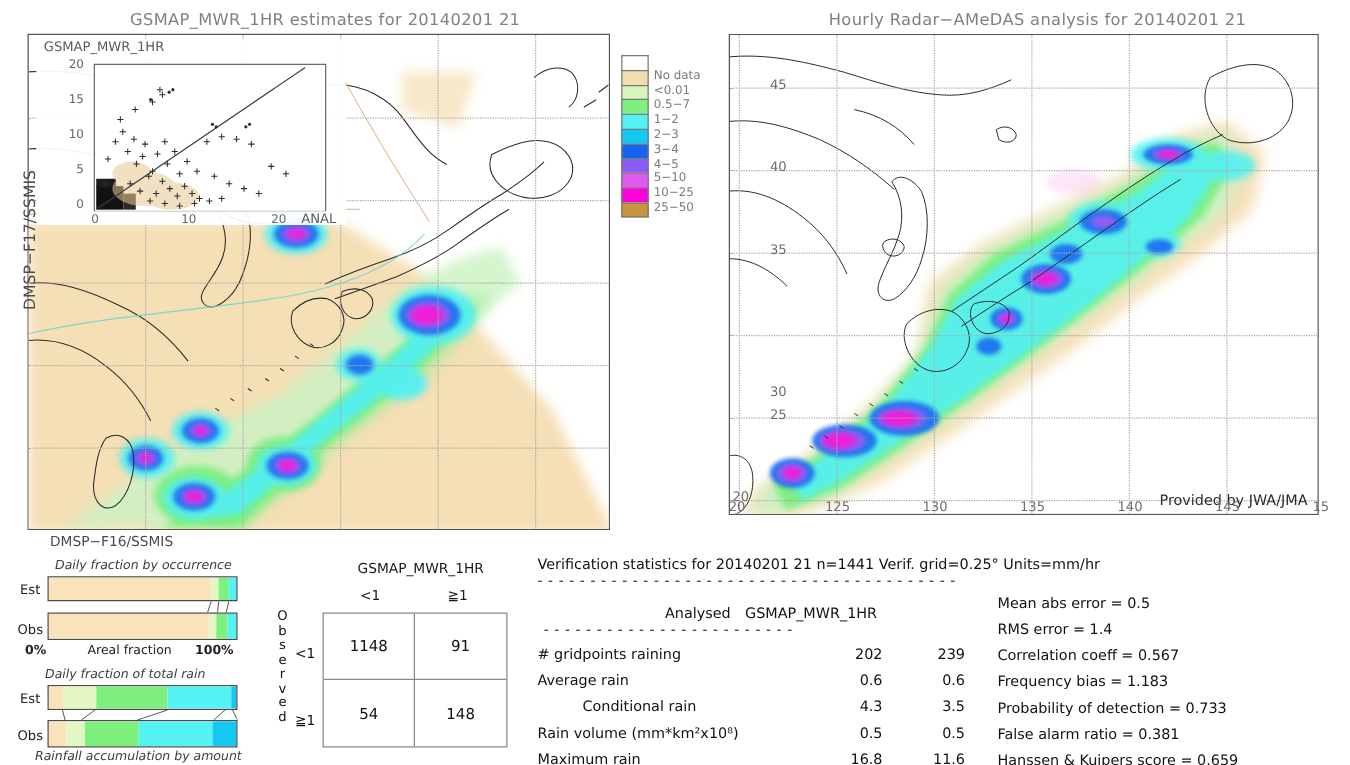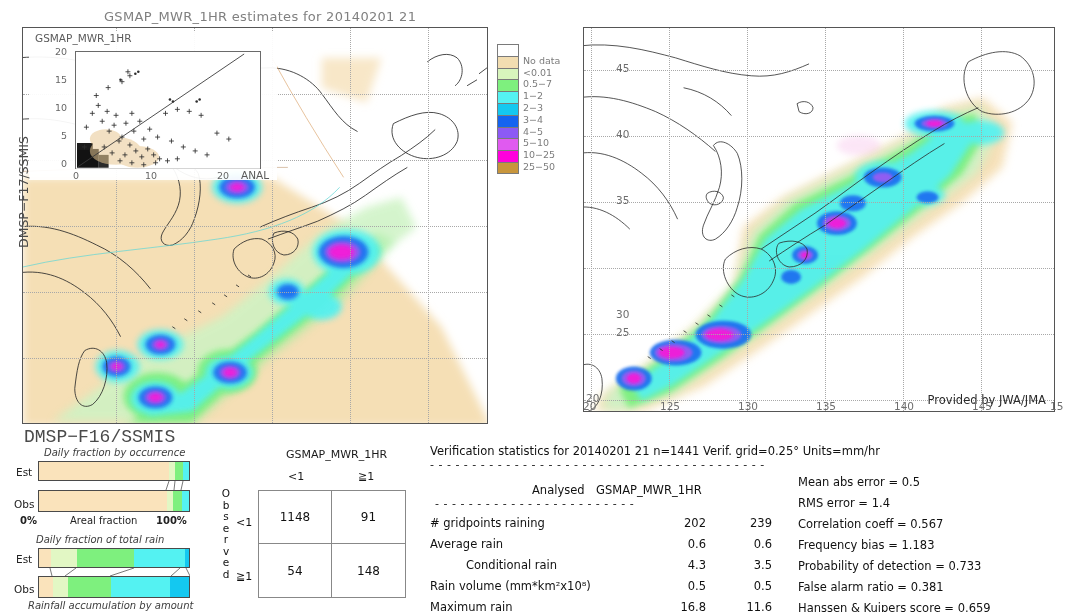--- a/index.html
+++ b/index.html
@@ -74,20 +74,21 @@
   .num { position:absolute; text-align:right; white-space:nowrap; font-size:11.5px; color:#111;}
   .provided { position:absolute; font-size:11.5px; color:#2b2b2b; white-space:nowrap; }
 </style>
 </head>
 <body>
 
 <div id="root">
 
   <div class="ttl" style="left:104px; top:9px;">GSMAP_MWR_1HR estimates for 20140201 21</div>
 
+  <div class="ttl" style="left:663px; top:9px;">Hourly Radar−AMeDAS analysis for 20140201 21</div>
 
   <div class="mapbox" style="left:22px; top:27px; width:466px; height:397px;">
     <svg class="mapcanvas" viewBox="0 0 466 397" preserveAspectRatio="none">
       <defs>
         <filter id="bl1" x="-30%" y="-30%" width="160%" height="160%">
           <feGaussianBlur stdDeviation="4.5"></feGaussianBlur>
         </filter>
         <filter id="bl2" x="-30%" y="-30%" width="160%" height="160%">
           <feGaussianBlur stdDeviation="3"></feGaussianBlur>
         </filter>
@@ -458,21 +459,21 @@
   <div class="axlab" style="left:586px; top:392px;">20</div>
 
   <div class="axlab" style="left:583px; top:400px;">20</div>
   <div class="axlab" style="left:660px; top:400px;">125</div>
   <div class="axlab" style="left:738px; top:400px;">130</div>
   <div class="axlab" style="left:816px; top:400px;">135</div>
   <div class="axlab" style="left:894px; top:400px;">140</div>
   <div class="axlab" style="left:972px; top:400px;">145</div>
   <div class="axlab" style="left:1050px; top:400px;">15</div>
 
-  <div class="fr-side" style="left:24px; top:427px; font-size:18px; color:#4a4a4a;font-family:Liberation Mono, monospace;">DMSP−F16/SSMIS</div>
+  <div class="fr-side" style="left:40px; top:427px; font-size:11px; color:#4a4a4a;">DMSP−F16/SSMIS</div>
 
   <div class="fr-title" style="left:44px; top:447px;">Daily fraction by occurrence</div>
   <div class="fr-side" style="left:16px; top:466px;">Est</div>
   <div class="fr-row" id="fr0r0" style="left:38px; top:461px; width:152px; height:20px;">
       <div class="fr-seg" style="width: 86.5%; background: rgb(250, 227, 187);"></div>
       <div class="fr-seg" style="width: 4%; background: rgb(226, 247, 196);"></div>
       <div class="fr-seg" style="width: 5.5%; background: rgb(126, 240, 126);"></div>
       <div class="fr-seg" style="width: 4%; background: rgb(84, 242, 242);"></div>
     </div>
   <div class="fr-side" style="left:14px; top:498px;">Obs</div>

